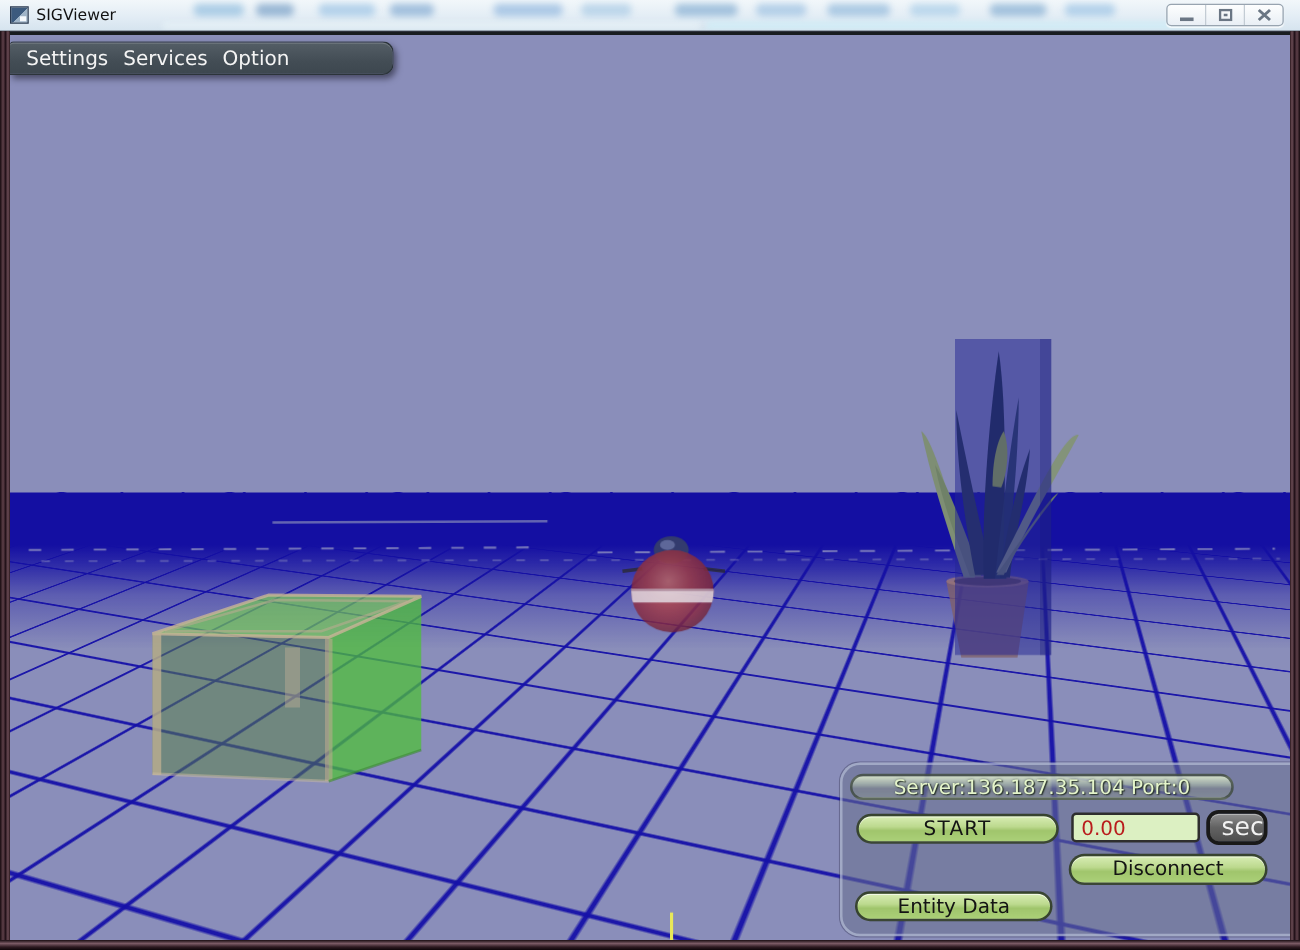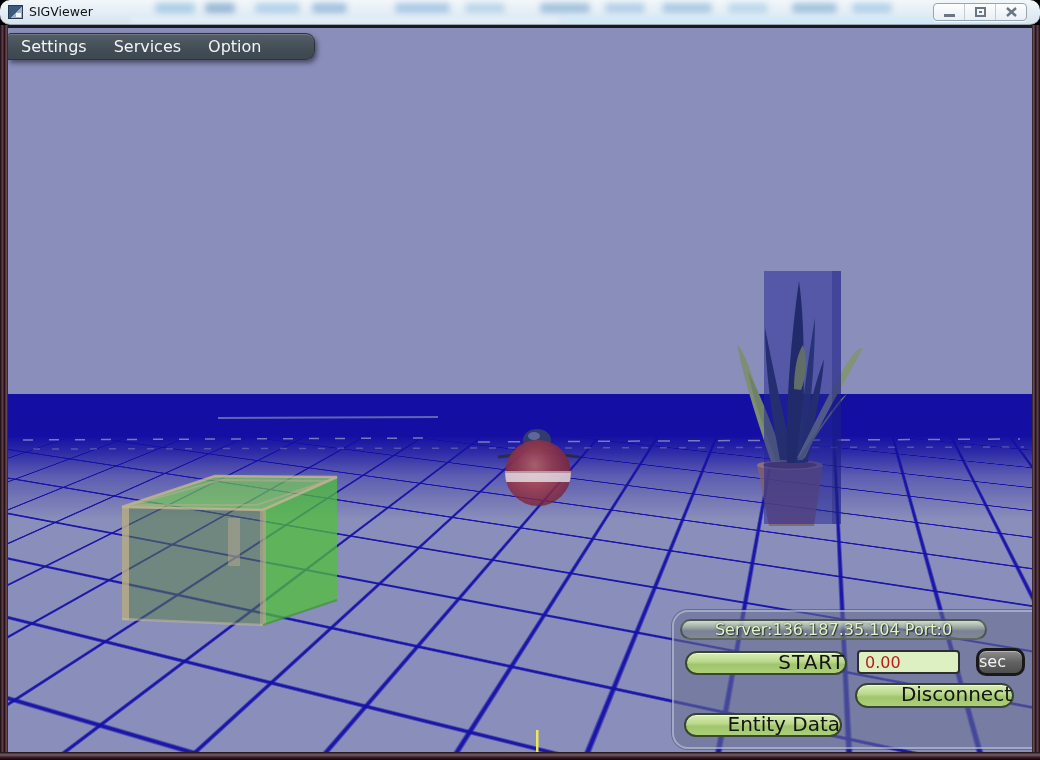--- a/index.html
+++ b/index.html
@@ -4,21 +4,21 @@
 <style>
   * { margin:0; padding:0; box-sizing:border-box; }
   html,body { width:1040px; height:760px; overflow:hidden; font-family:"DejaVu Sans","Liberation Sans",sans-serif; background:#000; }
 
   .window { position:absolute; left:0; top:0; width:1040px; height:760px; }
 
   
   .titlebar {
     position:absolute; left:0; top:0; width:1040px; height:25px;
     background:linear-gradient(to bottom,#f2f7fa 0%,#e3edf5 55%,#d6e4ef 100%);
-    border-bottom:1px solid #9aa6b2; overflow:hidden;border-radius:10px;
+    border-bottom:1px solid #9aa6b2; overflow:hidden;
   }
   .blob { position:absolute; border-radius:4px; filter:blur(3px); opacity:.55; height:10px; top:3px; }
   .strip { position:absolute; height:7px; top:17px; filter:blur(2px); border-radius:3px; }
   .app-icon { position:absolute; left:8px; top:5px; width:15px; height:14px;
     background:linear-gradient(135deg,#3c5a7e 0 55%,#9fb4c8 55%); border:1px solid #2a3a50; }
   .app-icon::after { content:""; position:absolute; right:1px; bottom:1px; width:5px; height:4px; background:#f4f8fc; }
   .win-title { position:absolute; left:29px; top:4px; font-size:12.5px; color:#111; }
   .win-controls { position:absolute; right:13px; top:3px; width:94px; height:18px; display:flex;
     border:1px solid #98a4b0; border-radius:4px; overflow:hidden;
     background:linear-gradient(to bottom,#fdfefe,#e9eff5); box-shadow:0 1px 1px rgba(255,255,255,.8); }
@@ -55,46 +55,46 @@
     background:linear-gradient(to bottom,#140fa2 0,#140fa2 42px,rgba(20,15,162,.78) 58px,rgba(20,15,162,.38) 82px,rgba(20,15,162,0) 125px); }
 
   .scene-svg { position:absolute; left:0; top:0; z-index:3; }
 
   
   .menubar {
     position:absolute; left:0; top:5px; width:307px; height:27px; z-index:5;
     background:linear-gradient(to bottom,#545e66,#434d55 60%,#3d474f);
     border:1px solid #2c343a; border-left:none; border-radius:3px 9px 9px 0;
     box-shadow:2px 3px 5px rgba(10,10,20,.5), inset 0 1px 0 rgba(255,255,255,.18);
-    display:flex; align-items:center; gap:27px; padding-left:13px;
+    display:flex; align-items:center; gap:12px; padding-left:13px;
   }
   .menu-item { color:#f4f4f4; font-size:16px; cursor:default; }
 
   
   .panel { position:absolute; left:664px; top:582px; width:431px; height:139px; z-index:6;
     background:rgba(104,112,142,.55); border:2px solid rgba(196,206,226,.55); border-radius:16px;
     box-shadow:0 0 0 1px rgba(40,40,70,.35); }
   .server-bar { position:absolute; left:6px; top:7px; width:307px; height:21px;
     border:2px solid rgba(58,68,58,.75); border-radius:12px;
     background:linear-gradient(to bottom,rgba(226,240,206,.85) 0%,rgba(186,206,166,.45) 42%,rgba(130,140,120,.32) 58%,rgba(145,155,135,.38) 100%);
     color:#e4f4ca; font-size:16px; line-height:17px; text-align:center;
     text-shadow:1px 1px 1px rgba(35,45,35,.95), 0 0 2px rgba(35,45,35,.6); }
   .btn-green { position:absolute; border:2px solid rgba(42,52,40,.9); border-radius:13px;
     background:linear-gradient(to bottom,#d8edb4 0%,#bcd98e 42%,#a0c56c 58%,#abd078 100%);
     box-shadow:inset 0 1px 0 rgba(255,255,255,.65);
-    font-size:20px; line-height:19px; color:#141414; text-align:right; cursor:default; }
+    font-size:16px; line-height:19px; color:#141414; text-align:center; cursor:default; }
   .btn-disabled { background:linear-gradient(to bottom,rgba(210,228,182,.85),rgba(168,192,134,.85));
     color:#8c9c8e; border-color:rgba(62,72,60,.6); }
   .time-field { position:absolute; left:183px; top:38px; width:103px; height:24px;
     background:#dcf0c2; border:2px solid #2e2e2e; border-radius:4px;
     font-family:"DejaVu Sans","Liberation Sans",sans-serif; font-size:16px; color:#b91c1c; padding:0 6px; }
-  .btn-sec { position:absolute; left:302px; top:36px; width:49px; height:28px;
+  .btn-sec { position:absolute; left:291px; top:36px; width:49px; height:28px;
     background:linear-gradient(to bottom,#8e8e8e,#626262 50%,#4e4e4e);
-    border:3px solid #191919; border-radius:10px; color:#f2f2f2; font-size:16px; line-height:21px;
-    text-align:left; box-shadow:inset 0 1px 0 rgba(255,255,255,.35); cursor:default; }
+    border:3px solid #191919; border-radius:10px; color:#f2f2f2; font-size:20px; line-height:21px;
+    text-align:right; box-shadow:inset 0 1px 0 rgba(255,255,255,.35); cursor:default; }
 </style>
 </head>
 <body>
 
 <div class="window">
 
   <div class="titlebar">
     <div class="blob" style="left:155px;width:40px;background:#7ab0d8"></div>
     <div class="blob" style="left:205px;width:30px;background:#5888b8"></div>
     <div class="blob" style="left:255px;width:45px;background:#88b8e0"></div>

